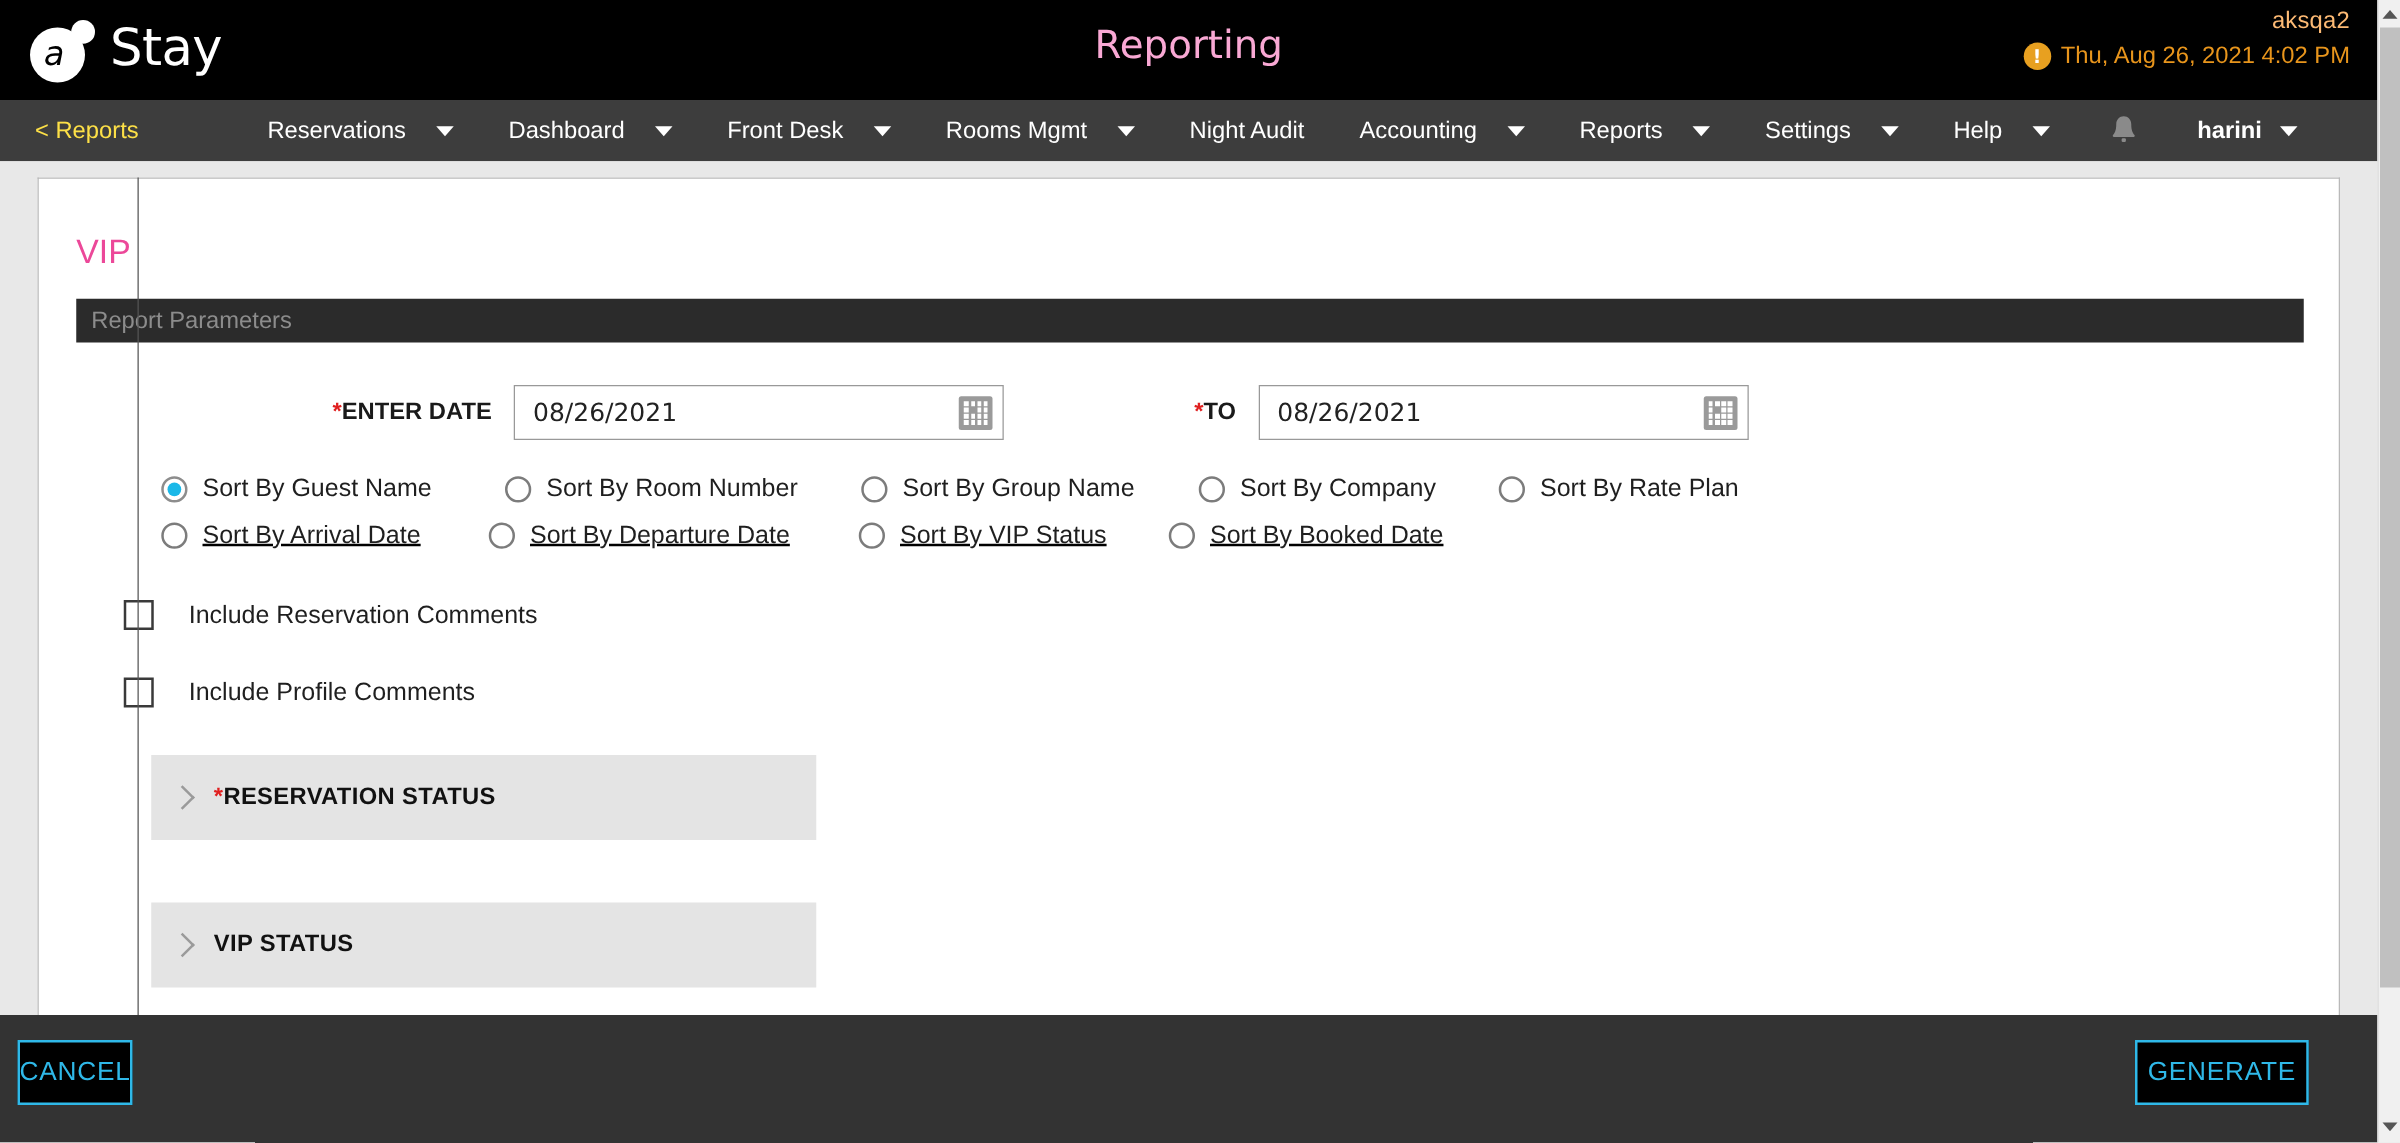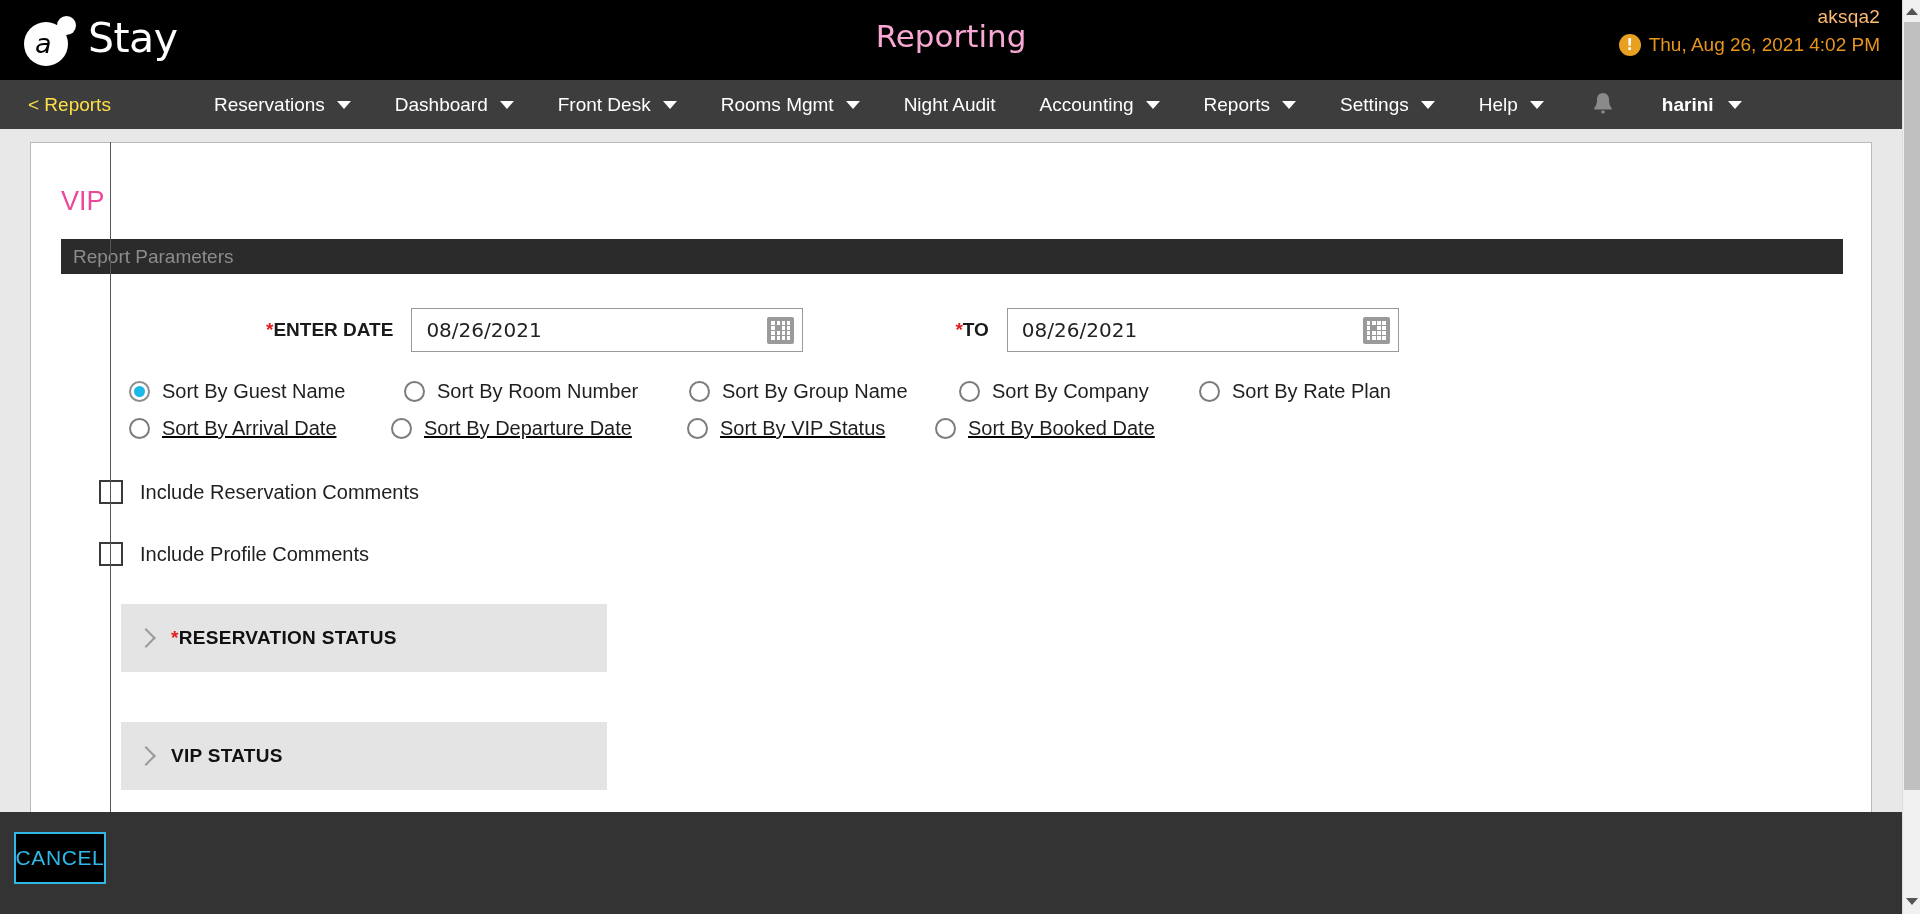--- a/index.html
+++ b/index.html
@@ -60,21 +60,21 @@
   .navbar {
     position: absolute; left: 0; top: 80px; width: 1902px; height: 49px;
     background: #3d3d3d; display: flex; align-items: center;
   }
   .back-reports {
     color: #fde047; font-size: 19px; margin-left: 28px; white-space: nowrap;
     cursor: pointer;
   }
   .nav-items { display: flex; align-items: center; margin-left: 81px; }
   .nav-item {
-    color: #fff; font-size: 19px; display: flex; align-items: center; gap: 12px;
+    color: #fff; font-size: 19px; display: flex; align-items: center; gap: 24px;
     padding: 0 22px; white-space: nowrap; cursor: pointer;
   }
   .caret {
     width: 0; height: 0; border-left: 7px solid transparent;
     border-right: 7px solid transparent; border-top: 8px solid #fff;
   }
   .bell {
     margin-left: 26px; margin-right: 22px; cursor: pointer;
     display: flex; align-items: center;
   }
@@ -144,32 +144,32 @@
     background: #fff; flex: 0 0 auto; position: relative;
   }
   .radio.on .mark { border-color: #8d8d8d; }
   .radio.on .mark::after {
     content: ""; position: absolute; left: 3px; top: 3px;
     width: 11px; height: 11px; border-radius: 50%; background: #1bb8e8;
   }
   .radio .lbl { font-size: 20px; color: #1f1f1f; }
 
   
-  .check-row { display: flex; align-items: center; gap: 17px; padding-left: 68px; }
+  .check-row { display: flex; align-items: center; gap: 28px; padding-left: 68px; }
   .check-row.c1 { margin-top: 40px; }
   .check-row.c2 { margin-top: 38px; }
   .check-box {
     width: 24px; height: 24px; border: 2px solid #3a3a3a; background: #fff;
     cursor: pointer; flex: 0 0 auto;
   }
   .check-row .lbl { font-size: 20px; color: #1f1f1f; }
 
   
   .accordion {
-    margin-left: 90px; width: 486px; height: 68px; background: #e4e4e4;
+    margin-left: 90px; width: 532px; height: 68px; background: #e4e4e4;
     display: flex; align-items: center; cursor: pointer;
   }
   .accordion.a1 { margin-top: 38px; }
   .accordion.a2 { margin-top: 50px; }
   .chev {
     margin-left: 18px; margin-right: 18px; width: 14px; height: 14px;
     border-top: 2px solid #9a9a9a; border-right: 2px solid #9a9a9a;
     transform: rotate(45deg); flex: 0 0 auto;
   }
   .accordion .atitle {
@@ -422,20 +422,21 @@
     <div class="accordion a2">
       <span class="chev"></span>
       <span class="atitle"><span>VIP STATUS</span></span>
     </div>
   </div>
 
   <div class="card-divider"></div>
 
   <div class="actionbar">
     <div class="btn btn-cancel">CANCEL</div>
+    <div class="btn btn-generate">GENERATE</div>
   </div>
 
   <div class="scrollbar">
     <div class="sb-arrow up">
       <span class="tri-up"></span>
     </div>
     <div class="sb-thumb"></div>
     <div class="sb-arrow down">
       <span class="tri-down"></span>
     </div>

